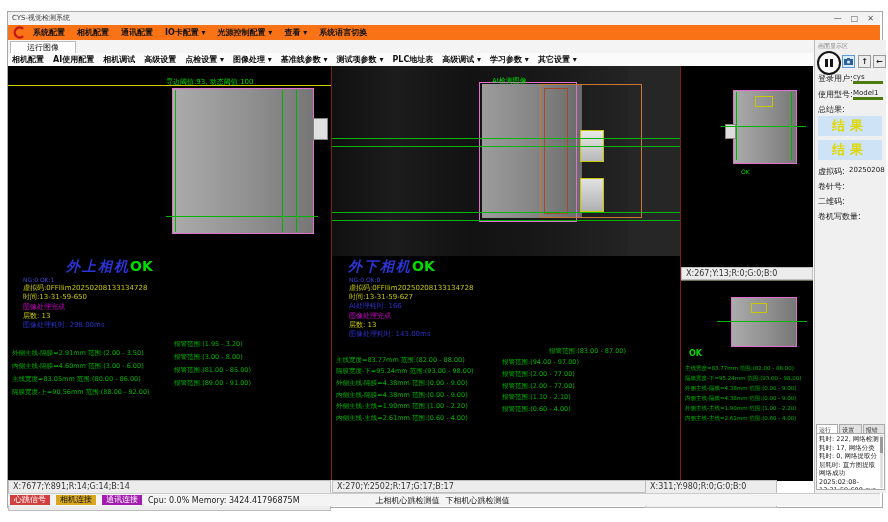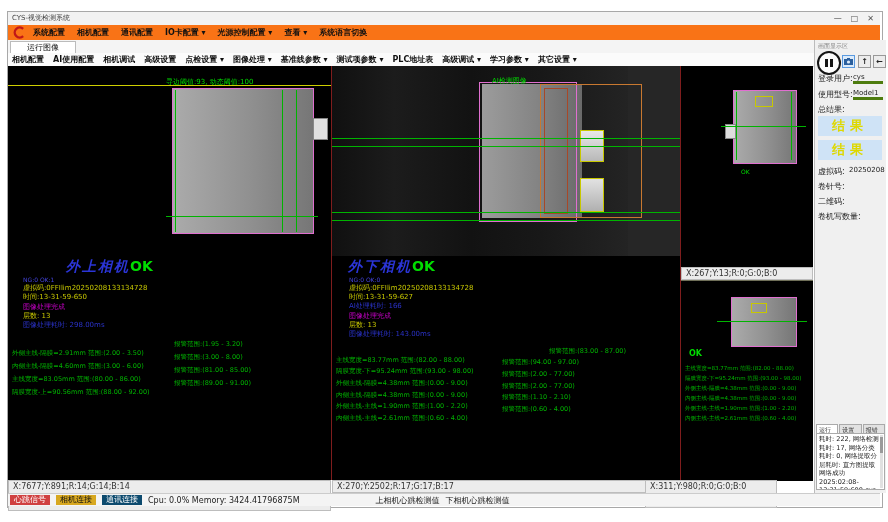--- a/index.html
+++ b/index.html
@@ -275,17 +275,17 @@
     <div class="logbody" style="position:absolute;left:0;top:9px;width:69px;height:57px;">耗时: 222, 网络检测耗时: 17, 网络分类耗时: 0, 网络提取分层耗时: 直方图提取网络成功 2025:02:08-13:31:59:600-cys—外上相机—图像处理耗时: 258.00ms</div>
     <div class="scroll" style="top:11px;height:53px;">
       <div class="thumb" style="top:2px;"></div>
     </div>
   </div>
 </div>
 
 <div class="abs statusbar">
   <span class="badge" style="background:#d04040;">心跳信号</span>
   <span class="badge" style="background:#d8a820;color:#111;">相机连接</span>
-  <span class="badge" style="background:#0c4a6e;">通讯连接</span>
+  <span class="badge" style="background:#a21caf;">通讯连接</span>
   <span class="stext">Cpu: 0.0% Memory: 3424.41796875M</span>
   <span class="stext" style="margin-left:70px;">上相机心跳检测值</span>
   <span class="stext">下相机心跳检测值</span>
 </div>
 
 </body></html>

